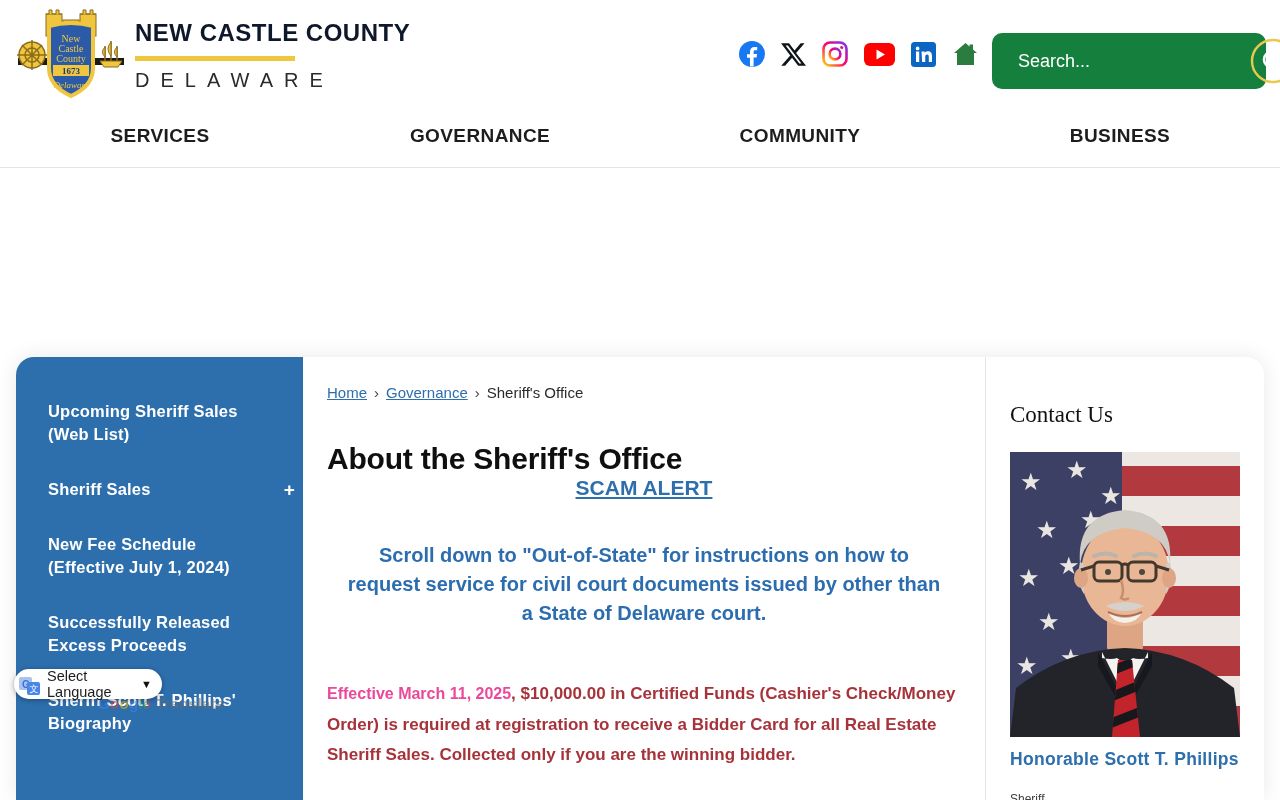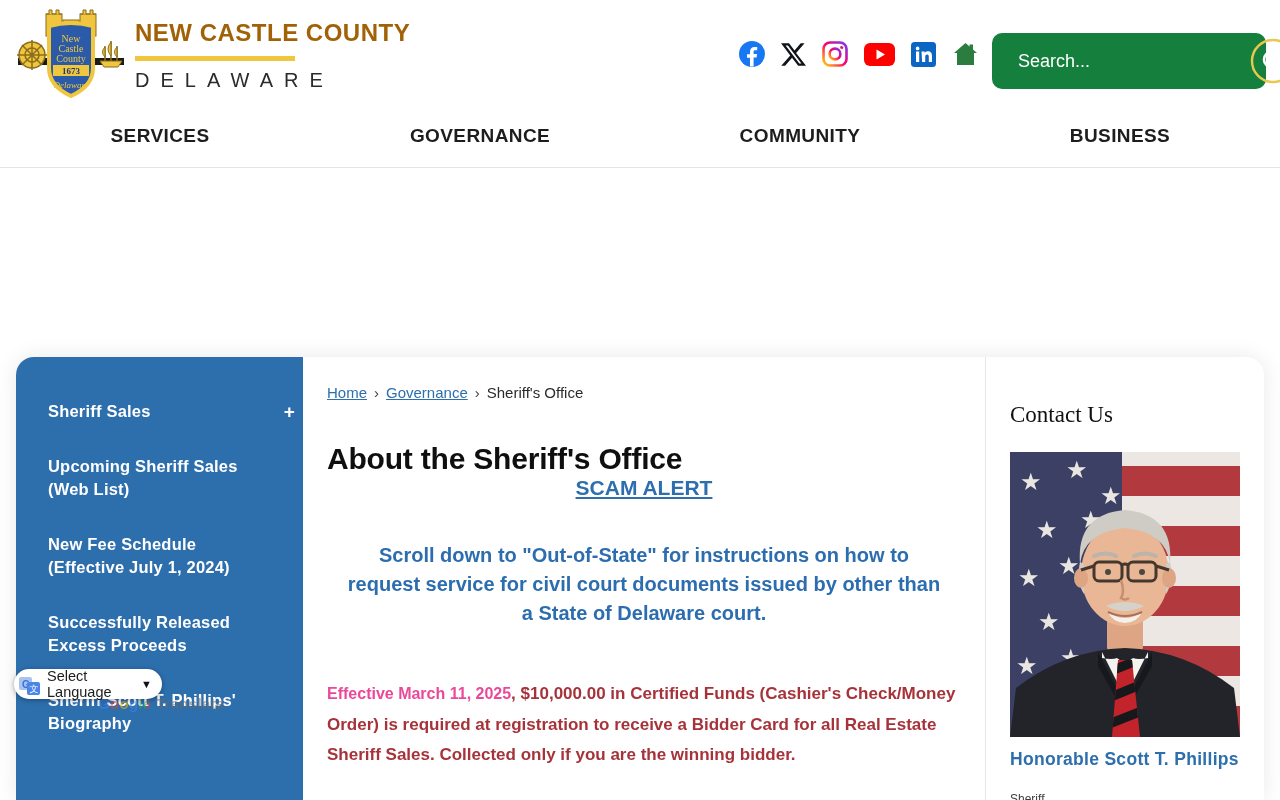--- a/index.html
+++ b/index.html
@@ -3,21 +3,21 @@
 <meta charset="utf-8">
 <style>
   * { margin:0; padding:0; box-sizing:border-box; }
   html,body { width:1280px; height:800px; overflow:hidden; background:#fff;
     font-family:"Liberation Sans", sans-serif; }
 
   
   .header { position:relative; height:105px; background:#fff; }
   .logo { position:absolute; left:16px; top:6px; width:110px; height:94px; }
   .org { position:absolute; left:135px; top:19px; }
-  .org-name { font-size:24px; font-weight:bold; color:#a16207; letter-spacing:.5px; }
+  .org-name { font-size:24px; font-weight:bold; color:#0f172a; letter-spacing:.5px; }
   .org-bar { width:160px; height:5px; background:#f0c63e; margin:9px 0 8px; }
   .org-region { font-size:20px; color:#2b2b2b; letter-spacing:11px; font-weight:500; }
   .social { position:absolute; left:739px; top:39px; display:flex; gap:16px; align-items:center; height:30px; }
   .social span { display:inline-flex; cursor:pointer; }
   .search-box { position:absolute; left:992px; top:33px; width:274px; height:56px;
     background:#15803d; border-radius:10px; display:flex; align-items:center; }
   .search-box input { flex:1; background:transparent; border:none; outline:none;
     color:#fff; font-size:18px; padding-left:26px; font-family:"Liberation Sans",sans-serif; }
   .search-box input::placeholder { color:#fff; opacity:1; }
   .search-btn { width:46px; height:46px; margin-right:6px; background:transparent; border:none; cursor:pointer; }
@@ -181,25 +181,25 @@
   <div class="nav-item">GOVERNANCE</div>
   <div class="nav-item">COMMUNITY</div>
   <div class="nav-item">BUSINESS</div>
 </div>
 
 <div class="band"></div>
 
 <div class="card">
 
   <div class="sidebar">
+    <div class="side-item">Upcoming Sheriff Sales (Web List)</div>
     <div class="side-item first">
       <span>Sheriff Sales</span>
       <span class="expander">+</span>
     </div>
-    <div class="side-item">Upcoming Sheriff Sales (Web List)</div>
     <div class="side-item">New Fee Schedule (Effective July 1, 2024)</div>
     <div class="side-item">Successfully Released Excess Proceeds</div>
     <div class="side-item">Sheriff Scott T. Phillips' Biography</div>
   </div>
 
   <div class="main">
     <div class="breadcrumb">
       <a>Home</a><span class="bc-sep">›</span><a>Governance</a><span class="bc-sep">›</span><span>Sheriff's Office</span>
     </div>
 

